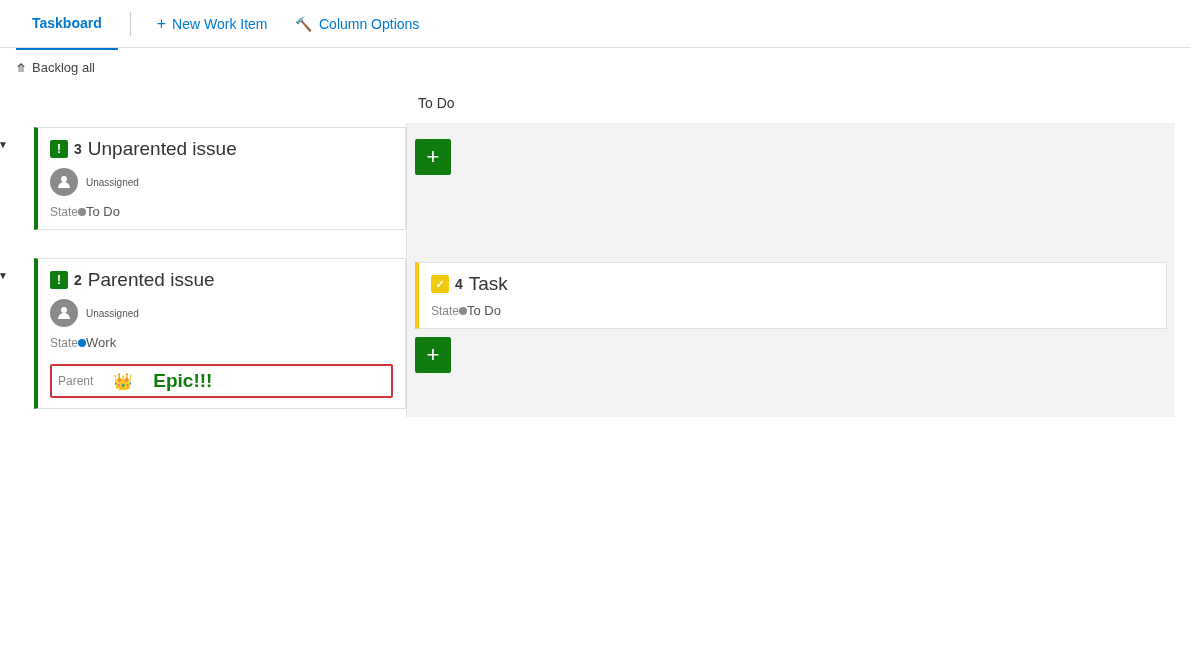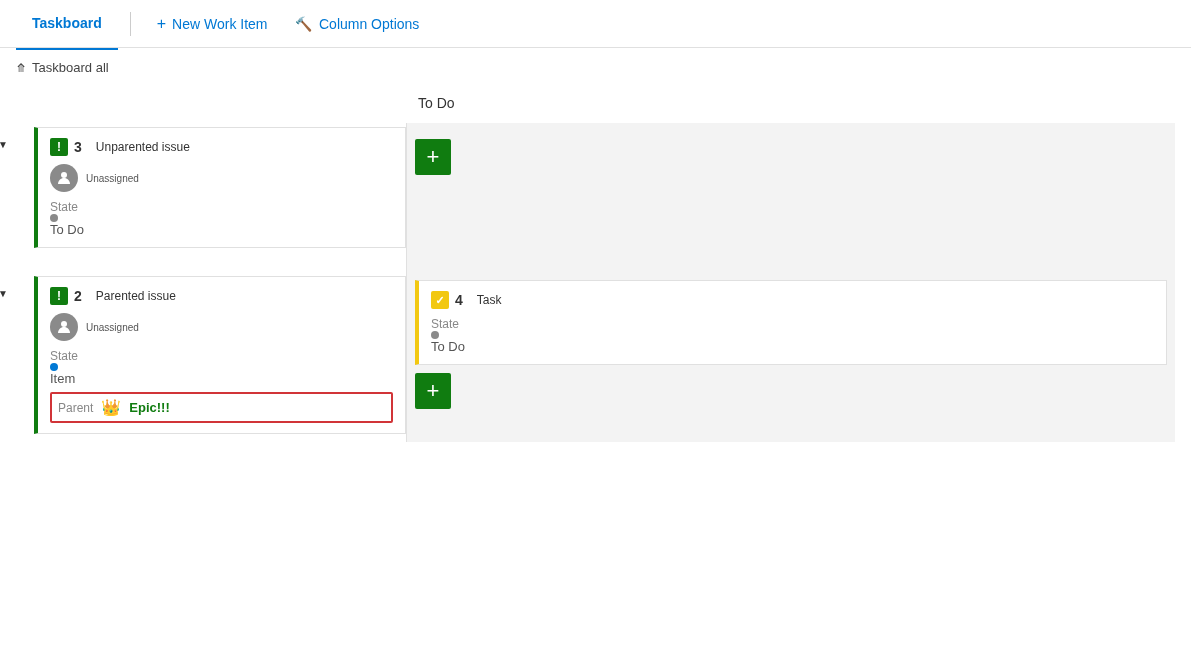--- a/index.html
+++ b/index.html
@@ -125,22 +125,21 @@
       color: #fff;
       font-weight: bold;
       font-size: 12px;
     }
 
     .item-number {
       font-weight: 600;
       font-size: 14px;
     }
     .item-title {
-      font-size: 12px;
-      margin-left: 8px;
+      font-size: 19px;
     }
 
     .assignee-row {
       display: flex;
       align-items: center;
       gap: 8px;
       margin-bottom: 8px;
     }
 
     .avatar-circle {
@@ -155,43 +154,43 @@
       font-size: 14px;
     }
 
     .assignee-name {
       font-size: 10px;
       color: #555;
     }
 
     .state-row {
       display: flex;
+      align-items: center;
       font-size: 13px;
       color: #555;
-      flex-direction: column;
     }
     .state-label { color: #888; font-size: 12px; }
     .state-dot {
       width: 8px;
       height: 8px;
       border-radius: 50%;
       display: inline-block;
     }
     .state-dot.todo { background: #8a8a8a; }
     .state-dot.doing { background: #0078d4; }
 
     .state-value { font-size: 13px; }
 
     .parent-row {
       display: flex;
       align-items: center;
-      gap: 8px;
+      gap: 20px;
       font-size: 13px;
       color: #555;
-      margin-top: 6px;
+      margin-top: 14px;
       border: 2px solid #d13438;
       padding: 4px 6px;
       border-radius: 2px;
     }
     .parent-label { color: #888; font-size: 12px; }
     .crown-icon { font-size: 16px; }
 
     
     .right-panel {
       background: #f3f3f3;
@@ -270,21 +269,21 @@
   <div class="nav-action">
     <span class="icon" style="font-size:14px;">🔨</span>
     <span>Column Options</span>
   </div>
 </div>
 
 <div class="main-content">
 
   <div class="collapse-row">
     <span style="font-size:12px;">⤊</span>
-    <span>Taskboard all</span>
+    <span>Backlog all</span>
   </div>
 
   <div class="columns-header-row">
     <div></div>
     <div class="col-header">To Do</div>
   </div>
 
   <div class="board">
 
     <div class="left-panel">
@@ -337,26 +336,26 @@
               <svg width="16" height="16" viewBox="0 0 16 16" fill="white">
                 <circle cx="8" cy="5" r="3"></circle>
                 <path d="M2 14c0-3.3 2.7-6 6-6s6 2.7 6 6"></path>
               </svg>
             </div>
             <span class="assignee-name">Unassigned</span>
           </div>
           <div class="state-row">
             <span class="state-label">State</span>
             <span class="state-dot doing"></span>
-            <span class="state-value">Item</span>
+            <span class="state-value">Work</span>
           </div>
           <div class="parent-row">
             <span class="parent-label">Parent</span>
             <span class="crown-icon">👑</span>
-            <span style="color:#107c10; font-weight:600; font-size:13px;">Epic!!!</span>
+            <span style="color:#107c10; font-weight:600; font-size:19px;">Epic!!!</span>
           </div>
         </div>
       </div>
     </div>
 
     <div class="right-panel">
 
       <div class="task-card">
         <div class="item-title-row">
           <span class="task-icon"></span>

